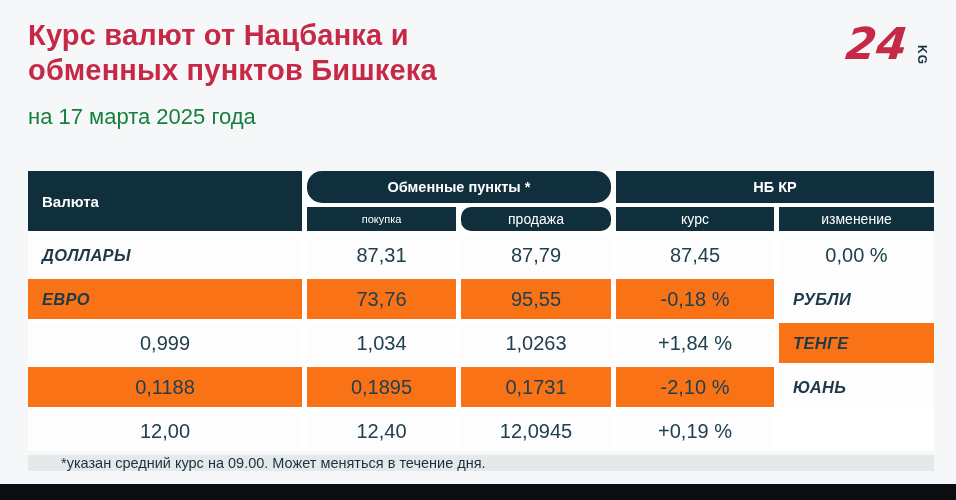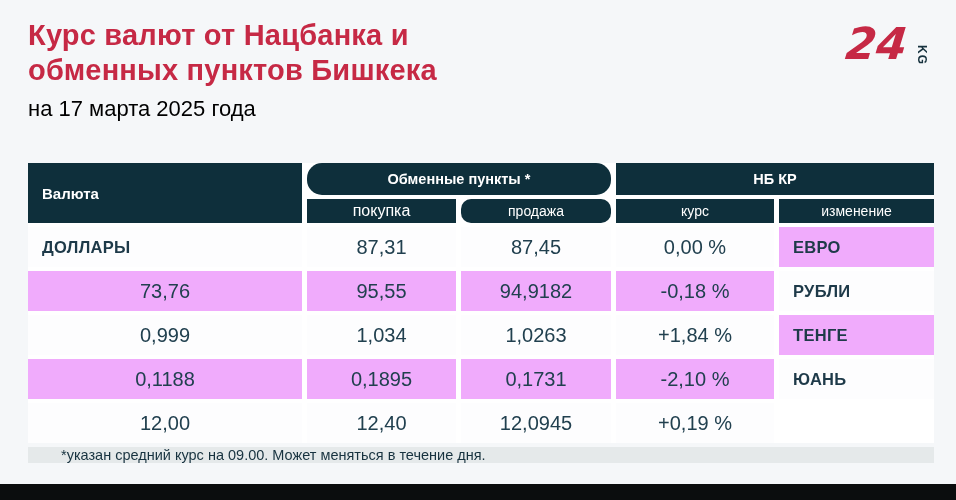--- a/index.html
+++ b/index.html
@@ -17,23 +17,23 @@
   .content { padding: 0 22px 0 28px; }
 
   
   .title {
     margin: 0; padding-top: 18px;
     font-size: 29px; line-height: 35px;
     font-weight: 800; letter-spacing: 0.2px;
     color: #c62945;
   }
   .subtitle {
-    margin-top: 7px;
+    margin-top: 15px;
     font-size: 22px; line-height: 28px;
-    color: #000000;
+    color: #15803d;
   }
   .logo {
     position: absolute; top: 18px; right: 40px;
     width: 70px; height: 52px;
   }
   .logo-num {
     display: inline-block;
     font-family: "DejaVu Sans", sans-serif;
     font-style: italic; font-weight: 800;
     font-size: 44px; line-height: 52px;
@@ -62,36 +62,37 @@
     background: #0e2f3b; color: #ffffff;
     justify-content: center;
   }
   .th-currency {
     grid-column: 1; grid-row: 1 / 3;
     justify-content: flex-start; padding-left: 14px;
     font-weight: bold; font-size: 15px;
   }
   .g1 { grid-column: 2 / 4; grid-row: 1; font-weight: bold; font-size: 14.5px; border-radius: 15px; }
   .g2 { grid-column: 4 / 6; grid-row: 1; font-weight: bold; font-size: 14.5px; }
-  .s1 { grid-column: 2; grid-row: 2; font-size: 16px; }
+  .s1 { grid-column: 2; grid-row: 2; font-size: 11px; }
   .s2 { grid-column: 3; grid-row: 2; font-size: 14px; border-radius: 10px; }
   .s3 { grid-column: 4; grid-row: 2; font-size: 14px; }
   .s4 { grid-column: 5; grid-row: 2; font-size: 14px; }
 
   .name {
     justify-content: flex-start; padding-left: 14px;
     font-weight: bold; font-size: 16.5px; letter-spacing: 0.3px;
     color: #1e3a49;
+    font-style: italic;
   }
   .val {
     justify-content: center;
     font-size: 20px; color: #21404f;
   }
   .even { background: #fdfdfe; }
-  .odd  { background: #f0abfc; }
+  .odd  { background: #f97316; }
 
   
   .footnote {
     margin-top: 4px;
     width: 873px; height: 16px;
     background: #e5e9ea;
     display: flex; align-items: center;
     padding-left: 33px;
     font-size: 14.5px; color: #17323f;
   }
@@ -123,27 +124,27 @@
       <div class="cell th th-currency">Валюта</div>
       <div class="cell th g1">Обменные пункты *</div>
       <div class="cell th g2">НБ КР</div>
       <div class="cell th s1">покупка</div>
       <div class="cell th s2">продажа</div>
       <div class="cell th s4">изменение</div>
       <div class="cell th s3">курс</div>
 
       <div class="cell name even">ДОЛЛАРЫ</div>
       <div class="cell val even">87,31</div>
+      <div class="cell val even">87,79</div>
       <div class="cell val even">87,45</div>
       <div class="cell val even">0,00 %</div>
 
       <div class="cell name odd">ЕВРО</div>
       <div class="cell val odd">73,76</div>
       <div class="cell val odd">95,55</div>
-      <div class="cell val odd">94,9182</div>
       <div class="cell val odd">-0,18 %</div>
 
       <div class="cell name even">РУБЛИ</div>
       <div class="cell val even">0,999</div>
       <div class="cell val even">1,034</div>
       <div class="cell val even">1,0263</div>
       <div class="cell val even">+1,84 %</div>
 
       <div class="cell name odd">ТЕНГЕ</div>
       <div class="cell val odd">0,1188</div>

